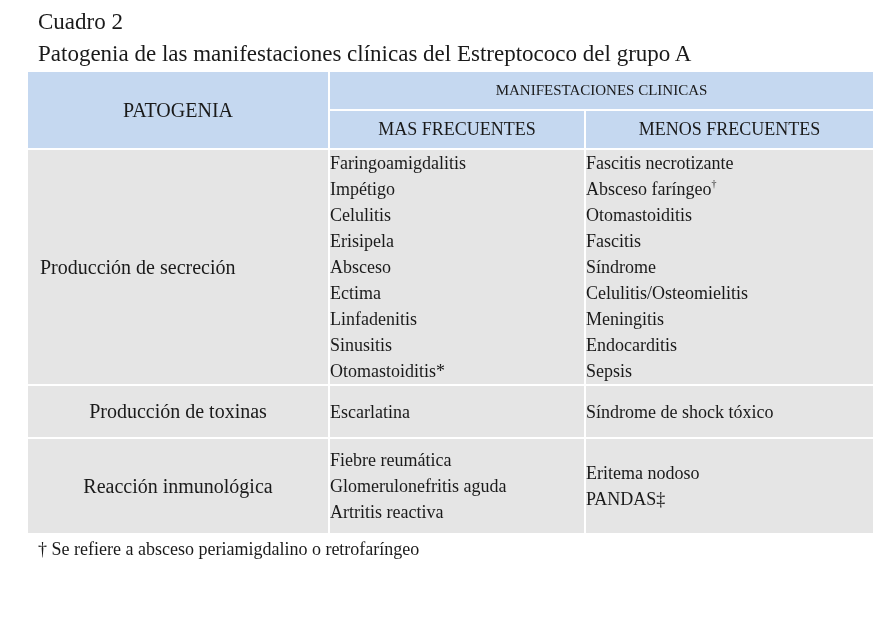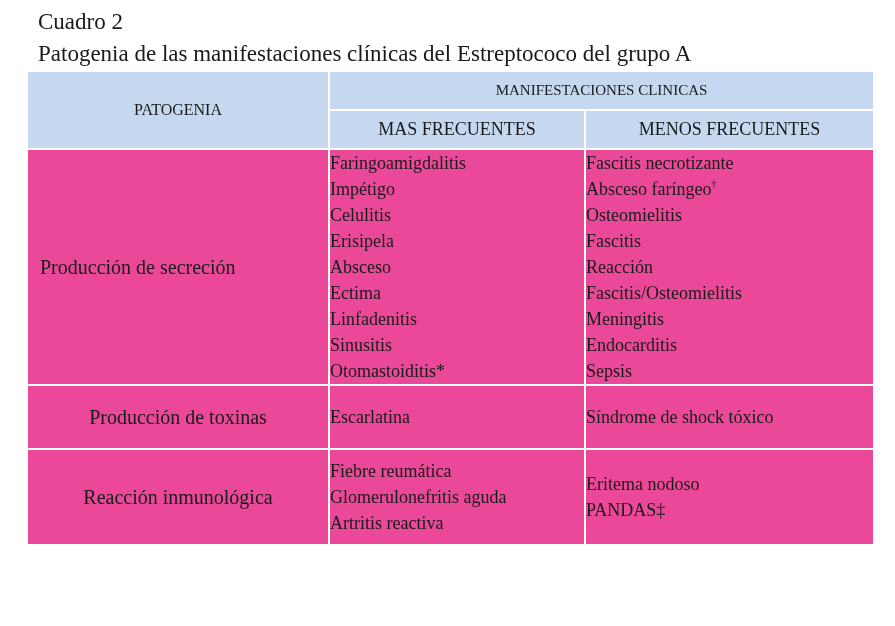--- a/index.html
+++ b/index.html
@@ -11,24 +11,24 @@
   .cap1 { top: 8px; }
   .cap2 { top: 40px; }
   table.t {
     position: absolute; left: 26px; top: 70px; width: 847px;
     border-collapse: collapse; table-layout: fixed;
   }
   table.t td, table.t th {
     border: 2px solid #ffffff; padding: 0; font-weight: normal;
   }
   th.h { background: #c5d8f0; text-align: center; }
-  th.pat { font-size: 16px; height: 76px; }
+  th.pat { font-size: 20px; height: 76px; }
   th.man { font-size: 15px; height: 37px; }
   th.sub { font-size: 18px; height: 37px; }
-  td.b { background: #ec4899; }
+  td.b { background: #e5e5e5; }
   td.rowlabel { font-size: 20px; }
   td.rowlabel.left { text-align: left; padding-left: 12px; margin-top: 24px; }
   td.rowlabel.center { text-align: center; }
   td.list { font-size: 18px; line-height: 26px; padding-left: 12px; vertical-align: middle; }
   .list div { white-space: nowrap; }
   .notes { position: absolute; left: 38px; top: 536px; font-size: 18px; line-height: 26px; white-space: nowrap; }
   sup { font-size: 10px; vertical-align: 8px; line-height: 0; }
 </style>
 </head>
 <body>
@@ -61,31 +61,31 @@
       <div>Erisipela</div>
       <div>Absceso</div>
       <div>Ectima</div>
       <div>Linfadenitis</div>
       <div>Sinusitis</div>
       <div>Otomastoiditis*</div>
     </td>
     <td class="b list">
       <div>Fascitis necrotizante</div>
       <div><span>Absceso faríngeo</span><sup>†</sup></div>
-      <div>Osteomielitis</div>
+      <div>Otomastoiditis</div>
       <div>Fascitis</div>
-      <div>Reacción</div>
-      <div>Fascitis/Osteomielitis</div>
+      <div>Síndrome</div>
+      <div>Celulitis/Osteomielitis</div>
       <div>Meningitis</div>
       <div>Endocarditis</div>
       <div>Sepsis</div>
     </td>
   </tr>
 
-  <tr style="height:64px">
+  <tr style="height:53px">
     <td class="b rowlabel center">Producción de toxinas</td>
     <td class="b list">
       <div>Escarlatina</div>
     </td>
     <td class="b list">
       <div>Síndrome de shock tóxico</div>
     </td>
   </tr>
 
   <tr style="height:96px">
@@ -97,13 +97,14 @@
     </td>
     <td class="b list">
       <div>Eritema nodoso</div>
       <div>PANDAS‡</div>
     </td>
   </tr>
 </tbody>
   </table>
 
 <div class="notes">
+  <div>† Se refiere a absceso periamigdalino o retrofaríngeo</div>
 </div>
 
 </body></html>

